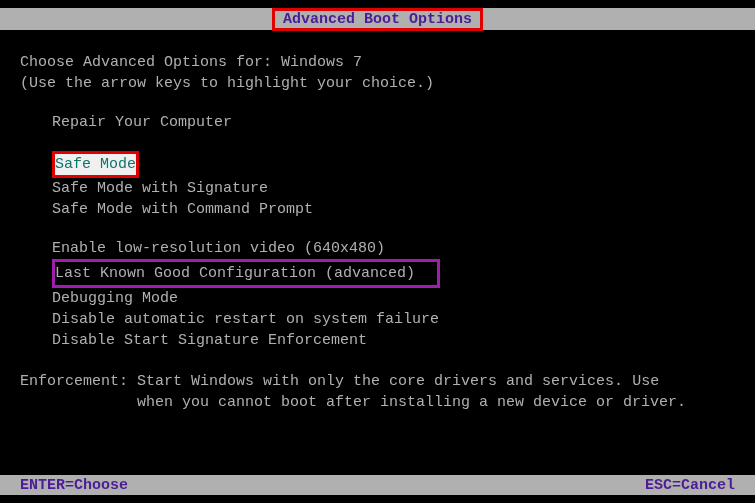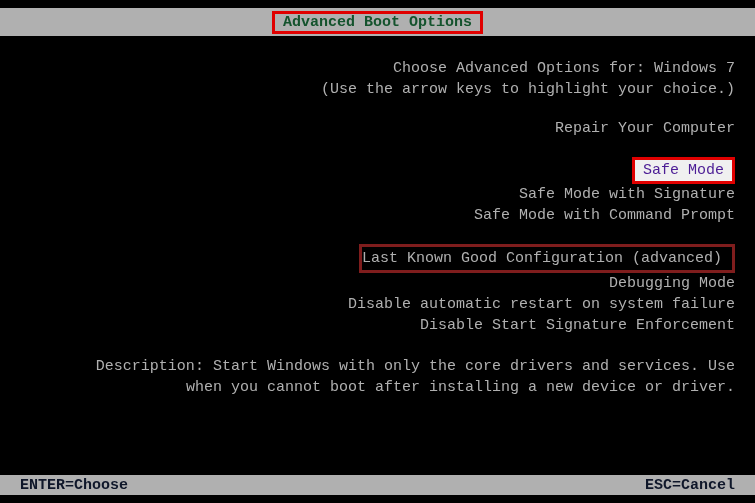--- a/index.html
+++ b/index.html
@@ -8,66 +8,65 @@
       width: 755px;
       height: 503px;
       font-family: 'Courier New', monospace;
       color: #b0b0b0;
       font-size: 15px;
       overflow: hidden;
       position: relative;
     }
     .title-bar {
       background: #b0b0b0;
-      color: #14532d;
-      height: 28px;
+      color: #4c1d95;
+      height: 22px;
       margin-top: 8px;
       display: flex;
       align-items: center;
       justify-content: center;
       font-weight: bold;
     }
     .title-box {
       border: 3px solid #e00000;
       padding: 0 8px;
       display: inline-block;
     }
     .content {
       padding: 22px 20px 0 20px;
       line-height: 1.4;
-      text-align: right;
     }
-    .indent { }
+    .indent { margin-left: 32px; }
     .group { margin-top: 18px; }
     .highlighted {
       background: #f0f0f0;
-      color: #4c1d95;
+      color: #0f766e;
       display: inline-block;
-      padding: 0 8px;
+      padding: 0 0;
     }
     .option { display: block; }
     .red-box {
-      border: 3px solid #7f1d1d;
+      border: 3px solid #a21caf;
       display: inline-block;
-      padding: 1px 10px 1px 0;
+      padding: 1px 22px 1px 0;
     }
     .red-box-hl {
       border: 3px solid #e00000;
       display: inline-block;
     }
     .desc {
       margin-top: 20px;
     }
     .footer {
       position: absolute;
       bottom: 8px;
       left: 0;
       right: 0;
       background: #b0b0b0;
-      color: #0f172a;
+      color: #4c1d95;
       height: 20px;
       display: flex;
       justify-content: space-between;
       align-items: center;
       padding: 0 20px;
       font-weight: bold;
     }
   </style>
 </head>
 <body>
@@ -88,31 +87,32 @@
 
   <div class="indent group">
     <span class="red-box-hl">
       <span class="highlighted">Safe Mode</span>
     </span>
     <span class="option">Safe Mode with Signature</span>
     <span class="option">Safe Mode with Command Prompt</span>
   </div>
 
   <div class="indent group">
+    <span class="option">Enable low-resolution video (640x480)</span>
     <span class="red-box">
       <span class="option">Last Known Good Configuration (advanced)</span>
     </span>
     <span class="option">Debugging Mode</span>
     <span class="option">Disable automatic restart on system failure</span>
     <span class="option">Disable Start Signature Enforcement</span>
   </div>
 
 
   <div class="desc">
-    <span>Description:</span>
+    <span>Enforcement:</span>
     <span>Start Windows with only the core drivers and services. Use</span><br>
     &nbsp;&nbsp;&nbsp;&nbsp;&nbsp;&nbsp;&nbsp;&nbsp;&nbsp;&nbsp;&nbsp;&nbsp;&nbsp;<span>when you cannot boot after installing a new device or driver.</span>
   </div>
 </div>
 
 <div class="footer">
   <span>ENTER=Choose</span>
   <span>ESC=Cancel</span>
 </div>
 

